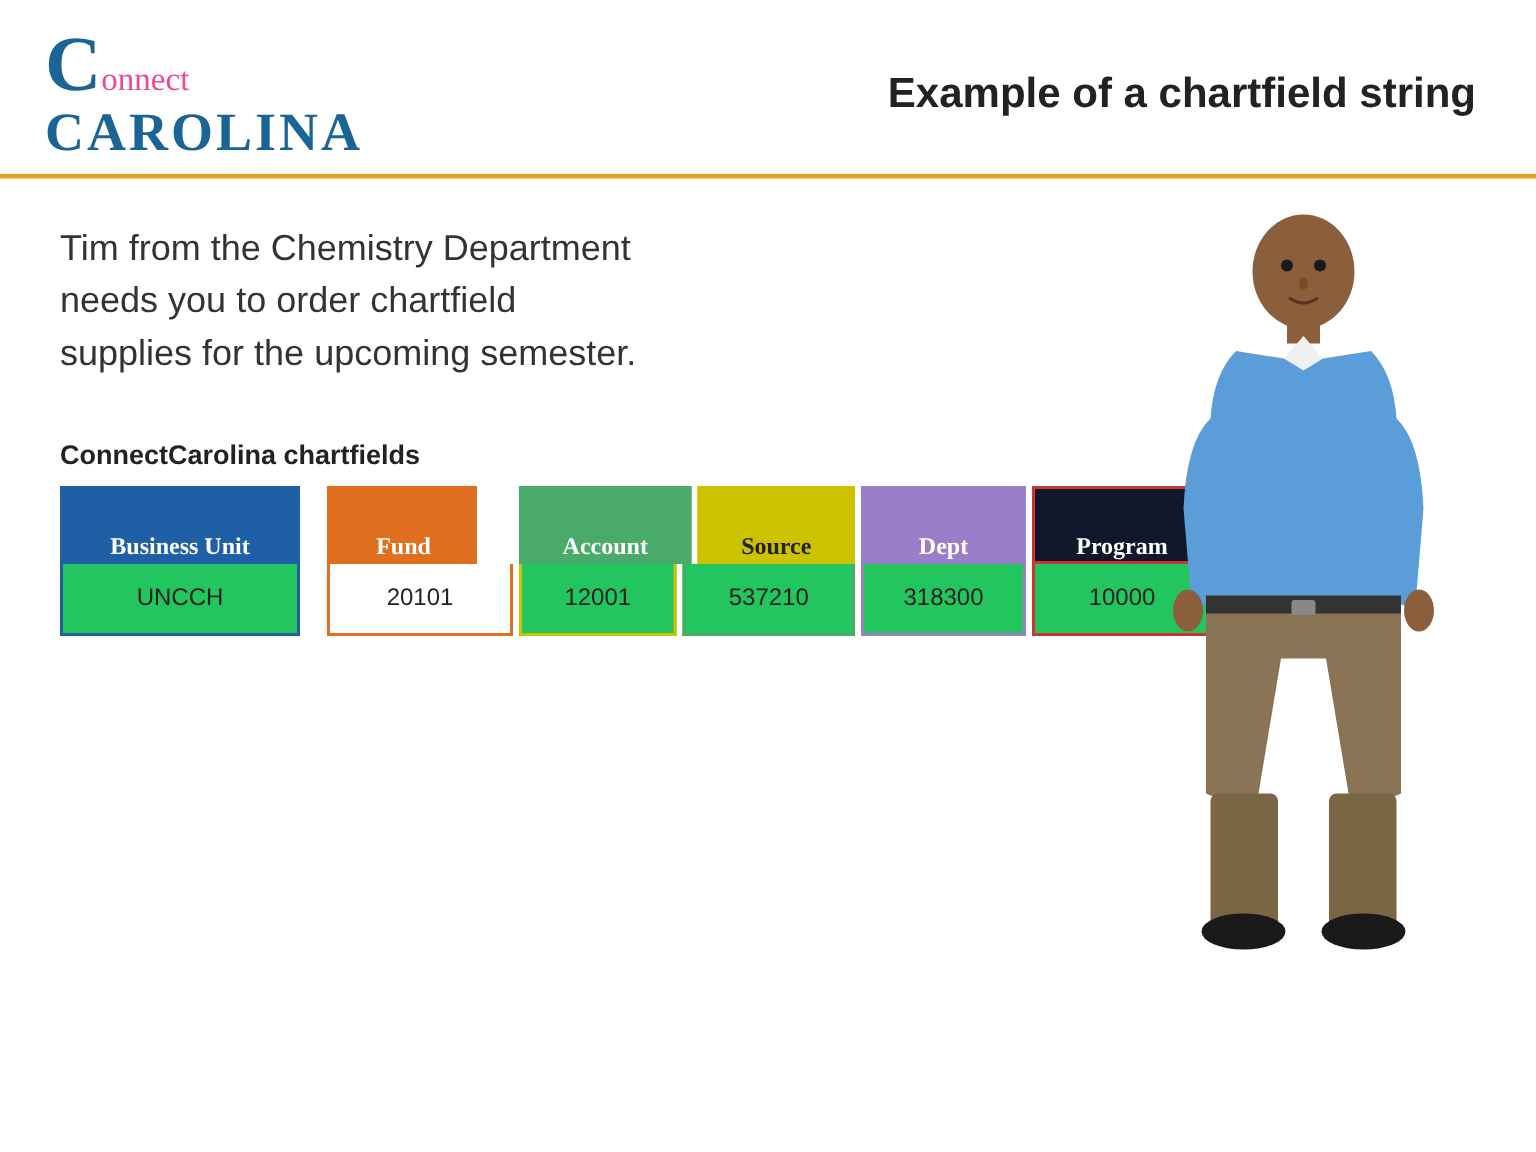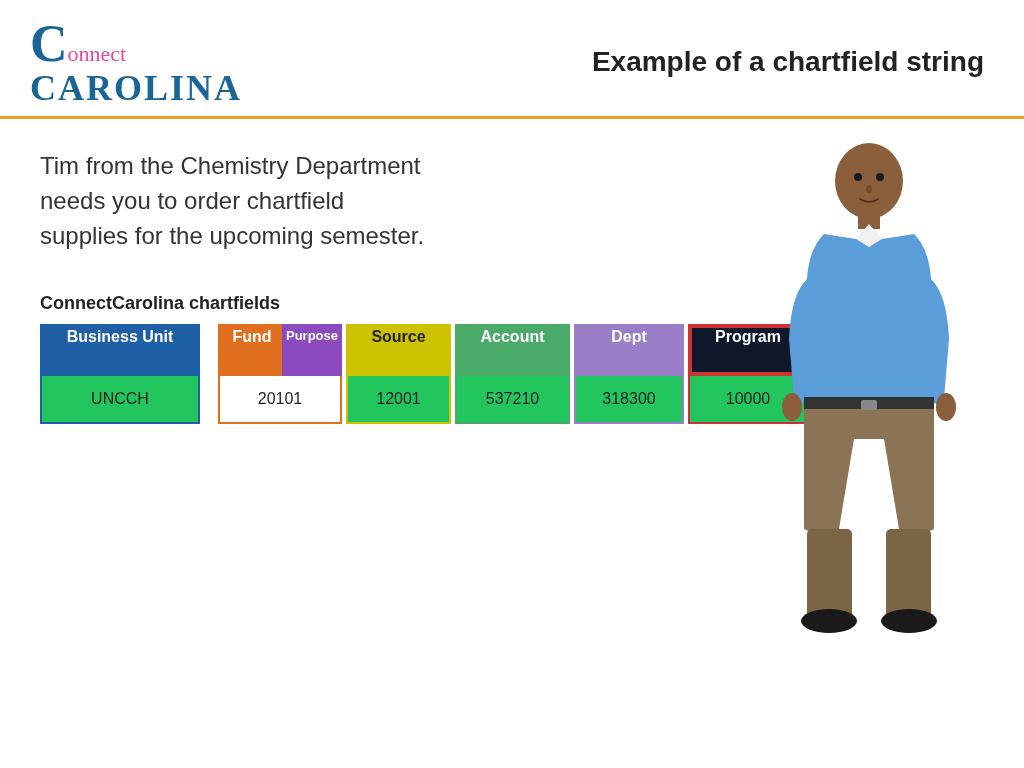--- a/index.html
+++ b/index.html
@@ -107,28 +107,29 @@
     }
 
     .chartfield-header-row {
       display: flex;
       flex-direction: row;
       align-items: stretch;
     }
 
     .cf-cell {
       display: flex;
-      align-items: flex-start;
+      align-items: flex-end;
       justify-content: center;
       font-size: 16px;
       font-weight: bold;
       color: #ffffff;
-      border: 4px solid #84cc16;
+      border: 2px solid #84cc16;
       min-height: 52px;
       text-align: center;
+      font-family: Liberation Serif, serif;
     }
 
     .cf-value {
       display: flex;
       align-items: center;
       justify-content: center;
       font-size: 16px;
       font-weight: normal;
       color: #222222;
       border: 2px solid #aaaaaa;
@@ -232,32 +233,29 @@
 
         <div class="cf-cell col-business-unit bg-blue" style="border-color:#1f5fa6;">
           <span>Business Unit</span>
         </div>
 
         <div class="fund-purpose-group">
           <div class="fund-purpose-header">
             <div class="cf-cell col-fund bg-orange" style="border-right:none; border-color:#e07020;">
               <span>Fund</span>
             </div>
-            <div class="cf-cell col-purpose bg-purple-small" style="border-color:#8b4bbf;">
-              <span>Purpose</span>
-            </div>
           </div>
+        </div>
+
+        <div class="cf-cell col-account bg-green" style="border-color:#4aaa6a; margin-left:4px;">
+          <span>Account</span>
         </div>
 
         <div class="cf-cell col-source" style="background:#ccc200; border-color:#ccc200; color:#222; margin-left:4px;">
           <span>Source</span>
-        </div>
-
-        <div class="cf-cell col-account bg-green" style="border-color:#4aaa6a; margin-left:4px;">
-          <span>Account</span>
         </div>
 
         <div class="cf-cell col-dept bg-lavender" style="border-color:#9b7ec8; margin-left:4px;">
           <span>Dept</span>
         </div>
 
         <div class="cf-cell col-program bg-red" style="border-color:#cc3333; margin-left:4px;">
           <span>Program</span>
         </div>
       </div>

